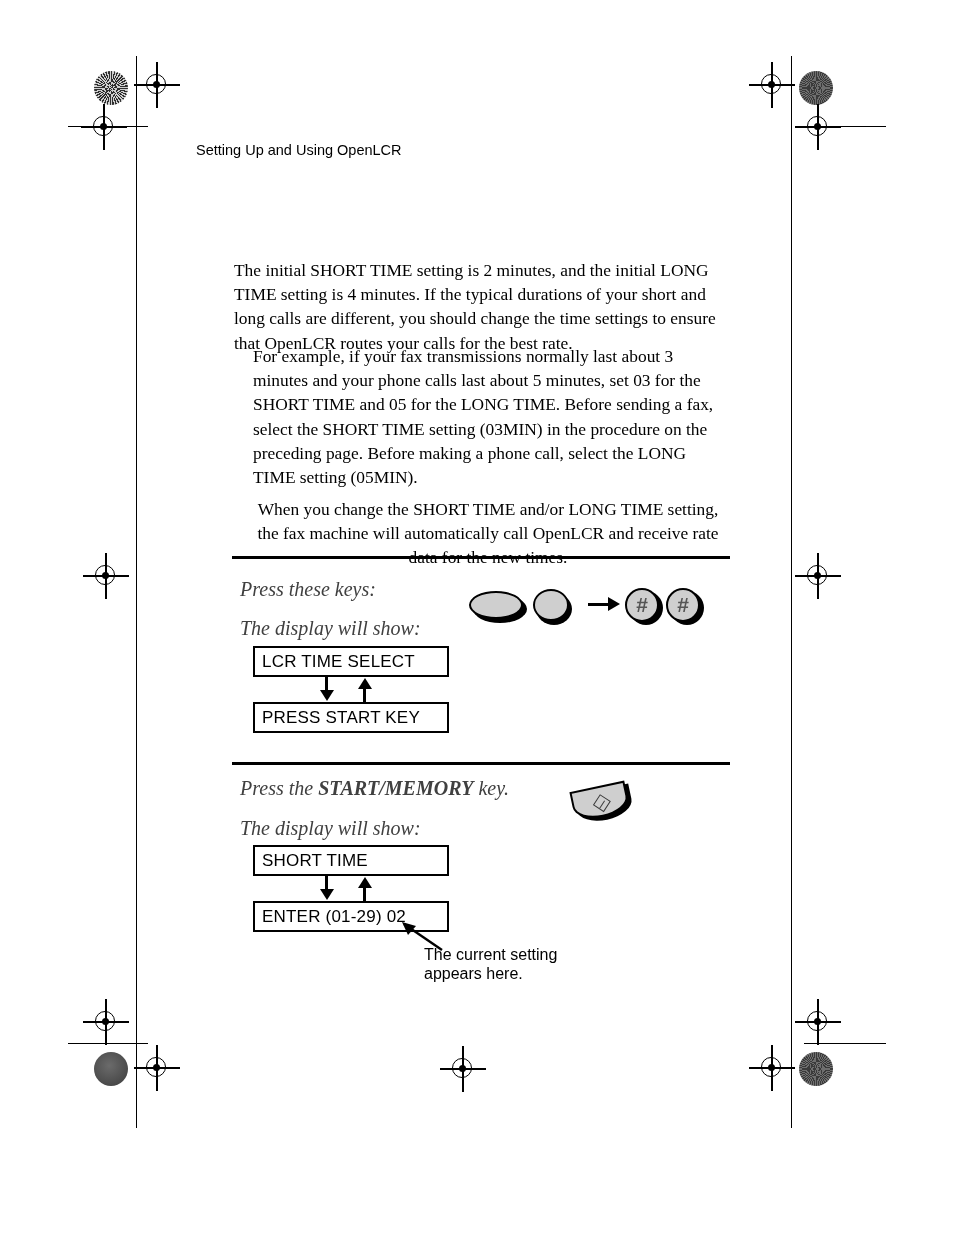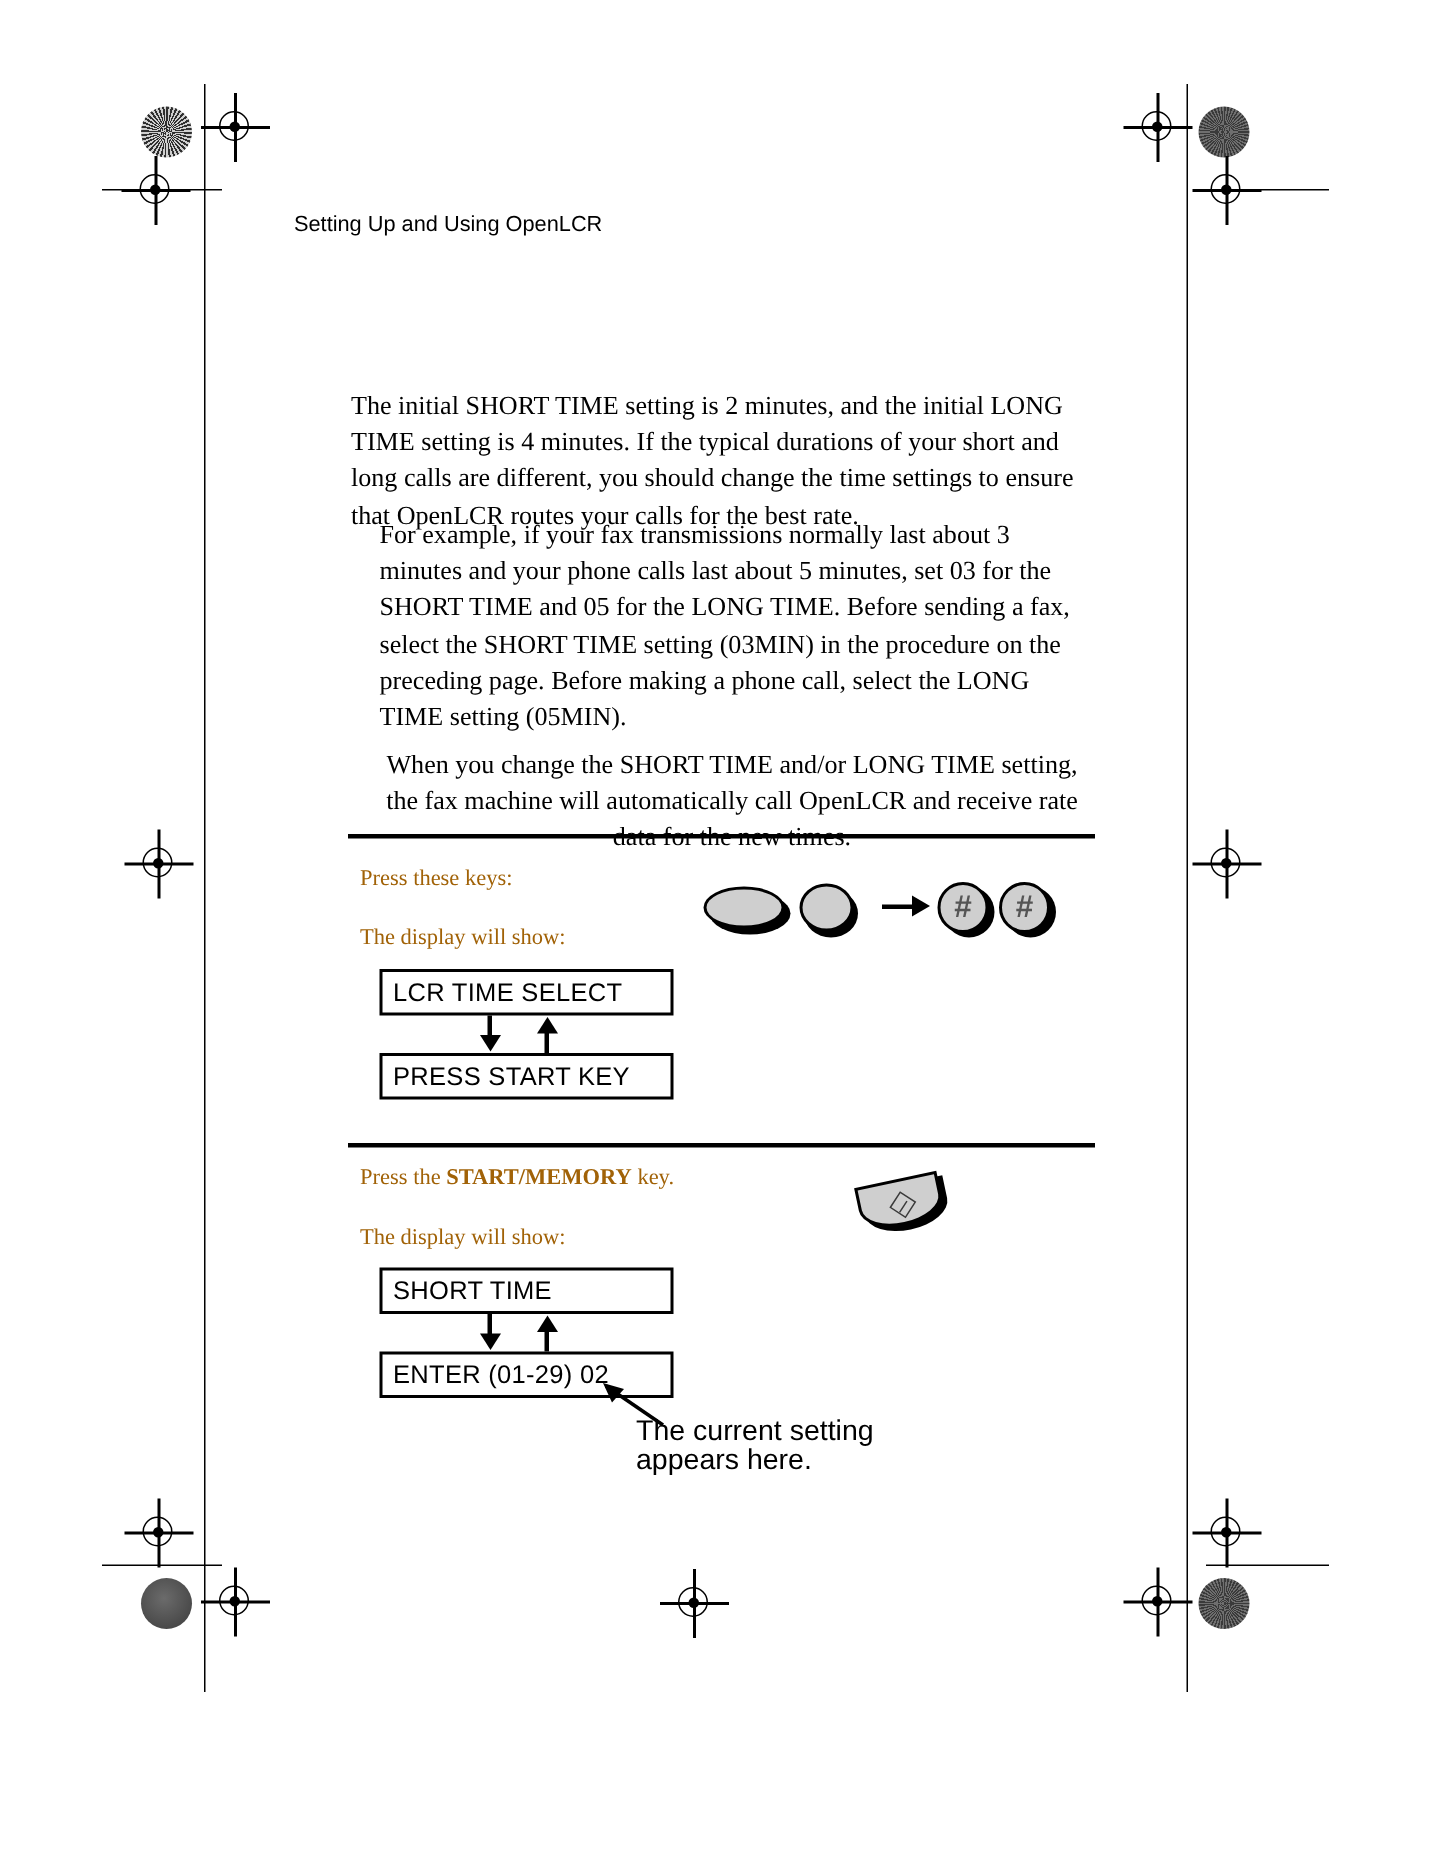--- a/index.html
+++ b/index.html
@@ -111,23 +111,24 @@
   .rule {
     position: absolute;
     background: #000;
     height: 3px;
   }
 
   
   .steplabel {
     position: absolute;
     font-family: "Liberation Serif", serif;
-    font-size: 15px;
-    color: #a16207;
+    font-size: 20px;
+    color: #404040;
     white-space: nowrap;
+    font-style: italic;
   }
   .steplabel b { font-weight: bold; }
 
   
   .lcdbox {
     position: absolute;
     border: 2.6px solid #000;
     background: #fff;
     box-sizing: border-box;
     font-family: "Liberation Sans", sans-serif;
@@ -229,21 +230,21 @@
     position: absolute;
     width: 1.8px; height: 9px;
     background: #3a3a3a;
     left: 5.6px; top: 2px;
   }
 
   
   .callout {
     position: absolute;
     font-family: "Liberation Sans", sans-serif;
-    font-size: 19px;
+    font-size: 16px;
     line-height: 19px;
     color: #000;
   }
   .callout-arrow {
     position: absolute;
   }
 </style>
 </head>
 <body>
 

